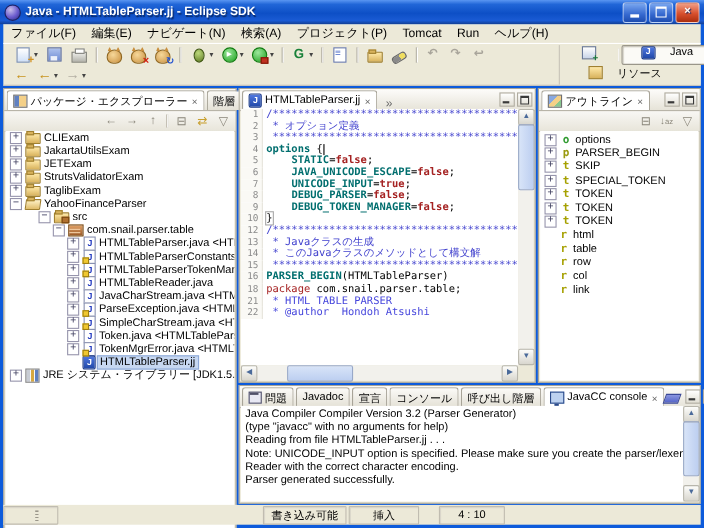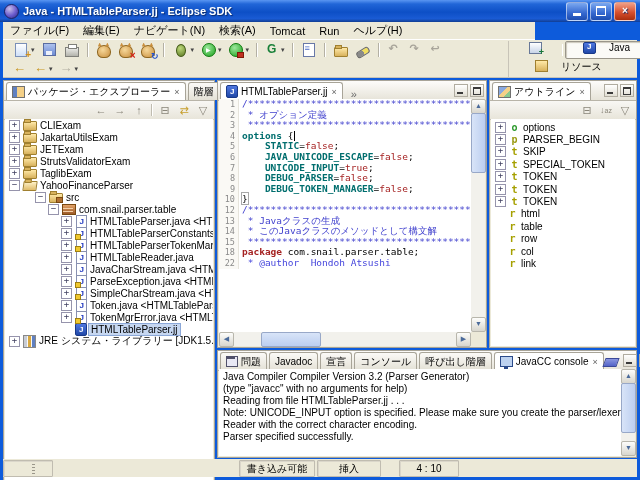--- a/index.html
+++ b/index.html
@@ -17,21 +17,21 @@
     background:radial-gradient(circle at 35% 30%,#C8BEEA,#6A5ACD 55%,#2A2A7A);border:1px solid #202060}
   .wbtns{margin-left:auto;display:flex;gap:2px}
   .wbtn{width:20px;height:17px;border-radius:3px;border:1px solid #FFFFFF88;
     background:linear-gradient(#7BA8F0,#3568CF 60%,#1E4DB0);color:#fff;font-size:10px;
     line-height:15px;text-align:center;font-weight:bold}
   .wbtn.close{background:linear-gradient(#F0A088,#D8502E 55%,#AA2E0E)}
   .wbtn .mingl{display:block;width:8px;height:3px;background:#fff;margin:10px auto 0}
   .wbtn .resgl{display:block;width:8px;height:7px;border:1px solid #fff;border-top:2px solid #fff;margin:3px auto 0}
 
   
-  .menubar{left:3px;top:22px;width:532px;height:18px;background:#ECE9D8;display:flex;
+  .menubar{left:3px;top:22px;width:634px;height:18px;background:#ECE9D8;display:flex;
     align-items:center;border-bottom:1px solid #FFFFFF}
   .mi{padding:1px 7px;font-size:11px}
 
   
   .toolbar{left:3px;top:40px;width:634px;height:38px;background:#ECE9D8;border-bottom:1px solid #C8C4B8}
   .trow{display:flex;align-items:center;height:19px;padding-left:6px}
   .tbtn{display:flex;align-items:center;height:18px;padding:0 2px;border:1px solid transparent;border-radius:2px}
   .tsep{width:1px;height:14px;background:#B4B0A4;border-right:1px solid #fff;margin:0 4px}
   .dd{font-size:7px;color:#444;margin-left:1px}
   .icn{display:inline-block;position:relative;width:15px;height:15px}
@@ -137,22 +137,22 @@
 
   
   .ed-content{position:absolute;left:1px;right:15px;top:18px;bottom:15px;background:#fff;overflow:hidden}
   .cl{display:flex;height:10.6px;font-family:"DejaVu Sans Mono",monospace;font-size:9.5px;line-height:10.6px}
   .ln{flex:none;width:16px;text-align:right;padding-right:3px;color:#8A8A8A;font-size:8.5px;
       background:#FAF9F5;border-right:1px solid #E6E4DC}
   .ct{white-space:pre;padding-left:3px}
   .tk-c{color:#4242CE}
   .tk-jd{color:#4646DC}
   .tk-k{color:#006E6E;font-weight:bold}
-  .tk-v{color:#A52222;font-weight:normal}
-  .tk-kw{color:#A52222;font-weight:bold}
+  .tk-v{color:#A52222;font-weight:bold}
+  .tk-kw{color:#A52222;font-weight:normal}
   .tk-p{color:#000}
   .tk-bm{color:#000;outline:1px solid #A8A8A8}
   .cursor{display:inline-block;width:0;height:10px;border-left:1px solid #000;vertical-align:text-bottom}
   .chev{color:#6A6A6A;font-size:11px;margin-left:8px;letter-spacing:-2px}
 
   
   .con-content{position:absolute;left:1px;right:15px;top:18px;bottom:1px;background:#fff;overflow:hidden;padding:2px 4px}
   .conline{font-family:"Liberation Sans","DejaVu Sans",sans-serif;font-size:10px;line-height:12px;white-space:nowrap}
   .conline.cmd{color:#A02020;font-weight:bold}
   .i-problems-tab{width:10px;height:9px;border:1px solid #50506A;background:#E8E8F4;position:relative}
@@ -191,20 +191,21 @@
       </span>
     <span class="wbtn close">×</span>
   </span>
 </div>
 
 <div class="abs menubar">
     <span class="mi">ファイル(F)</span>
     <span class="mi">編集(E)</span>
     <span class="mi">ナビゲート(N)</span>
     <span class="mi">検索(A)</span>
+    <span class="mi">プロジェクト(P)</span>
     <span class="mi">Tomcat</span>
     <span class="mi">Run</span>
     <span class="mi">ヘルプ(H)</span>
   </div>
 
 <div class="abs toolbar">
   <div class="trow">
       <span class="tbtn">
         <span class="icn i-new-wizard"></span>
         <span class="dd">▾</span>
@@ -502,22 +503,30 @@
       </div>
       <div class="cl">
         <span class="ln">14</span>
         <span class="ct"><span class="tk-c"> * このJavaクラスのメソッドとして構文解</span></span>
       </div>
       <div class="cl">
         <span class="ln">15</span>
         <span class="ct"><span class="tk-c"> **************************************************</span></span>
       </div>
       <div class="cl">
+        <span class="ln">16</span>
+        <span class="ct"><span class="tk-k">PARSER_BEGIN</span><span class="tk-p">(HTMLTableParser)</span></span>
+      </div>
+      <div class="cl">
         <span class="ln">18</span>
         <span class="ct"><span class="tk-kw">package</span><span class="tk-p"> com.snail.parser.table;</span></span>
+      </div>
+      <div class="cl">
+        <span class="ln">21</span>
+        <span class="ct"><span class="tk-jd"> * HTML TABLE PARSER</span></span>
       </div>
       <div class="cl">
         <span class="ln">22</span>
         <span class="ct"><span class="tk-jd"> * @author  Hondoh Atsushi</span></span>
       </div>
     </div>
   <div class="sb" style="right:1px;top:18px;bottom:15px;width:14px">
     <span class="sbtn" style="left:0;top:0">▲</span>
     <span class="sbtn" style="left:0;bottom:0">▼</span>
     <span class="sthumb" style="left:0;top:14px;width:13px;height:58px"></span>
@@ -640,21 +649,21 @@
       <span class="mmb min"></span>
       <span class="mmb max"></span>
     </span>
   </div>
   <div class="con-content">
       <div class="conline">Java Compiler Compiler Version 3.2 (Parser Generator)</div>
       <div class="conline">(type "javacc" with no arguments for help)</div>
       <div class="conline">Reading from file HTMLTableParser.jj . . .</div>
       <div class="conline">Note: UNICODE_INPUT option is specified. Please make sure you create the parser/lexer usig a</div>
       <div class="conline">Reader with the correct character encoding.</div>
-      <div class="conline">Parser specified successfully.</div>
+      <div class="conline">Parser generated successfully.</div>
     </div>
   <div class="sb" style="right:1px;top:18px;bottom:1px;width:14px">
     <span class="sbtn" style="left:0;top:0">▲</span>
     <span class="sbtn" style="left:0;bottom:0">▼</span>
     <span class="sthumb" style="left:0;top:14px;width:13px;height:48px"></span>
   </div>
 </div>
 
 <div class="abs statusbar">
   <span class="scell" style="left:0;width:48px">

